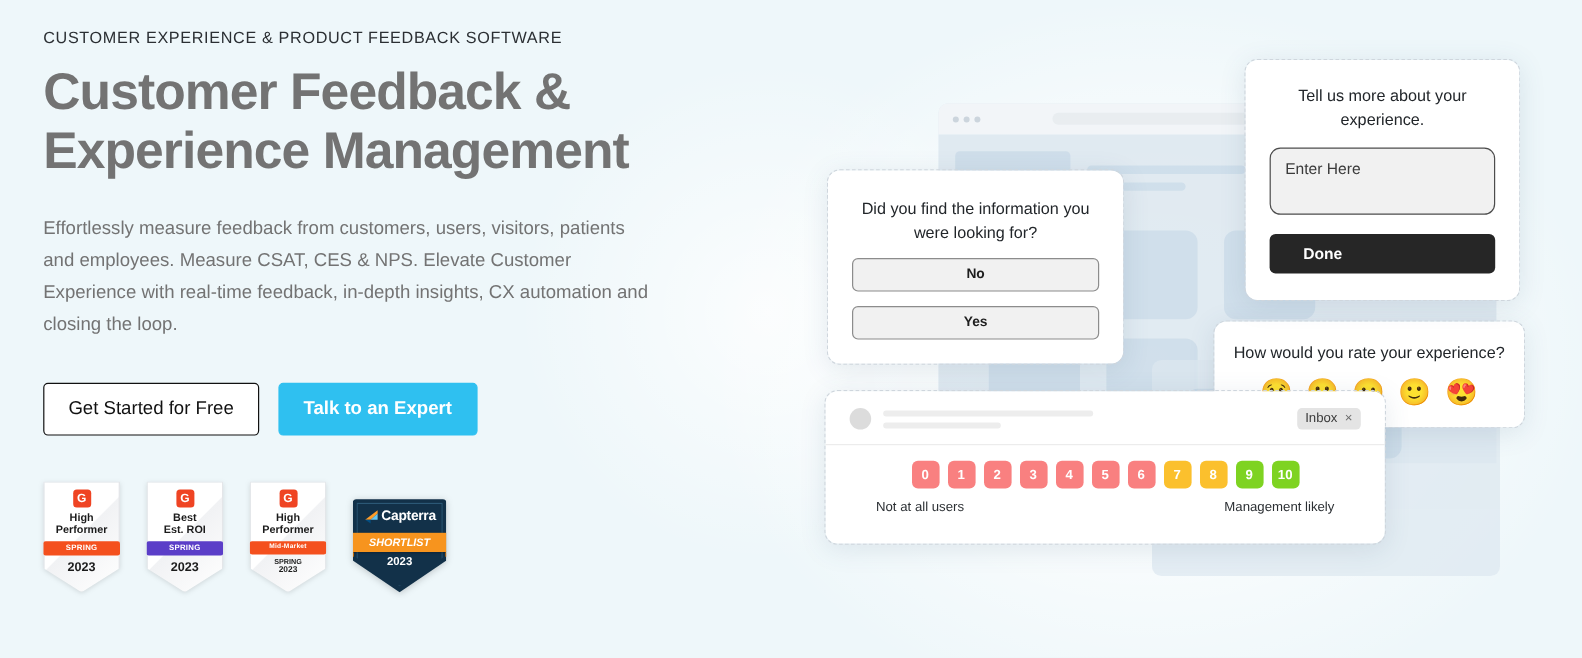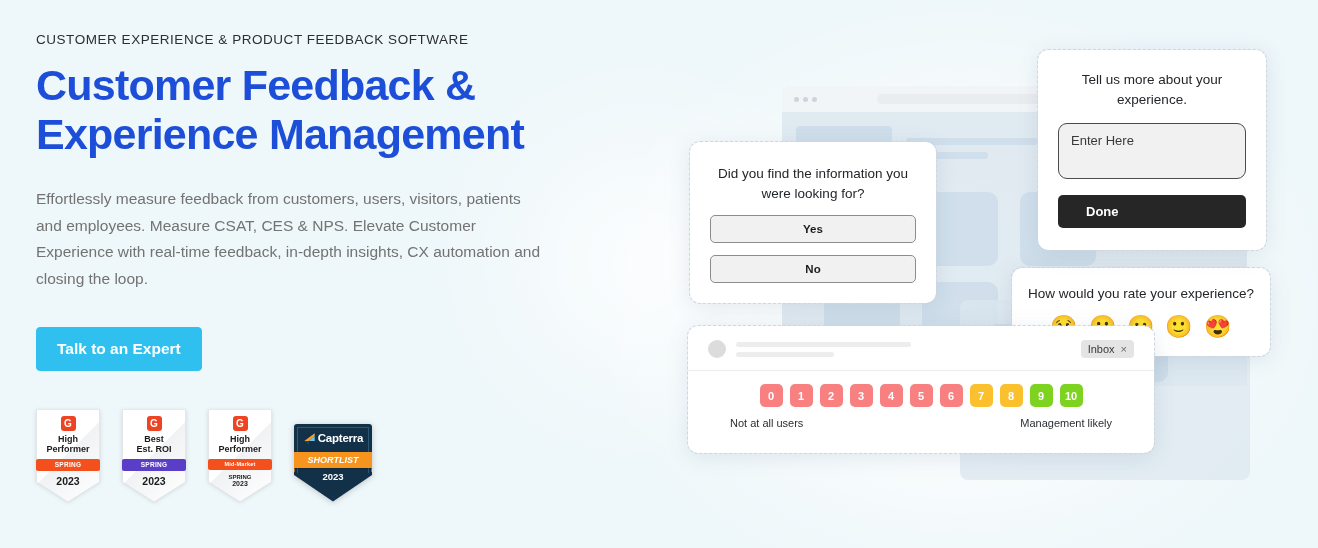--- a/index.html
+++ b/index.html
@@ -11,28 +11,28 @@
   }
   .bg-glow {
     position: absolute; inset: 0;
     background:
       radial-gradient(ellipse 520px 420px at 960px 300px, #ffffff 0%, rgba(255,255,255,0.55) 42%, rgba(255,255,255,0) 72%),
       radial-gradient(ellipse 300px 300px at 640px 260px, rgba(255,255,255,0.75) 0%, rgba(255,255,255,0) 70%);
     pointer-events: none;
   }
 
   
-  .left { position: absolute; left: 36px; top: 32px; width: 560px; }
+  .left { position: absolute; left: 36px; top: 24px; width: 560px; }
   .eyebrow {
     font-size: 13.5px; letter-spacing: .04em; color: #2b2f33;
     text-transform: uppercase; font-weight: 400;
   }
   h1.headline {
     font-size: 43px; line-height: 1.13; font-weight: 700;
-    color: #1d4ed8; letter-spacing: -.018em; margin-top: 14px;
+    color: #737373; letter-spacing: -.018em; margin-top: 14px;
     max-width: 520px;
   }
   .subcopy {
     margin-top: 28px; font-size: 15.5px; line-height: 1.72;
     color: #737373; max-width: 505px; font-weight: 400;
   }
   .cta-row { margin-top: 34px; display: flex; gap: 16px; align-items: center; }
   .btn {
     font-size: 15.5px; font-weight: 500; border-radius: 4px;
     padding: 12px 20px; cursor: pointer; line-height: 1.2;
@@ -190,20 +190,21 @@
 
 <div class="left">
   <div class="eyebrow">CUSTOMER EXPERIENCE &amp; PRODUCT FEEDBACK SOFTWARE</div>
   <h1 class="headline">
     <span>Customer Feedback &amp;</span><br>
     <span>Experience Management</span>
   </h1>
   <p class="subcopy">Effortlessly measure feedback from customers, users, visitors, patients and employees. Measure CSAT, CES &amp; NPS. Elevate Customer Experience with real-time feedback, in-depth insights, CX automation and closing the loop.</p>
 
   <div class="cta-row">
+    <div class="btn btn-outline">Get Started for Free</div>
     <div class="btn btn-primary">Talk to an Expert</div>
   </div>
 
   <div class="badges">
 
     <div class="g2badge">
       <div class="shield">
         <div class="g2mark">G</div>
         <div class="g2title">
           <div>High</div>
@@ -281,22 +282,22 @@
     <div class="mock-card" style="left:238px;top:196px;width:76px;height:74px;"></div>
   </div>
 
   <div class="mock2">
     <div class="mock-card" style="position:absolute;left:28px;top:24px;width:80px;height:58px;"></div>
     <div class="mock-card" style="position:absolute;left:128px;top:24px;width:80px;height:58px;"></div>
   </div>
 
   <div class="panel" id="panel-yesno">
     <div class="q-text">Did you find the information you were looking for?</div>
+    <div class="choice-btn">No</div>
     <div class="choice-btn">Yes</div>
-    <div class="choice-btn">No</div>
   </div>
 
   <div class="panel" id="panel-emoji">
     <div class="q-text">How would you rate your experience?</div>
     <div class="emoji-row">
       <span class="emoji">😢</span>
       <span class="emoji">🙁</span>
       <span class="emoji">😐</span>
       <span class="emoji">🙂</span>
       <span class="emoji">😍</span>

